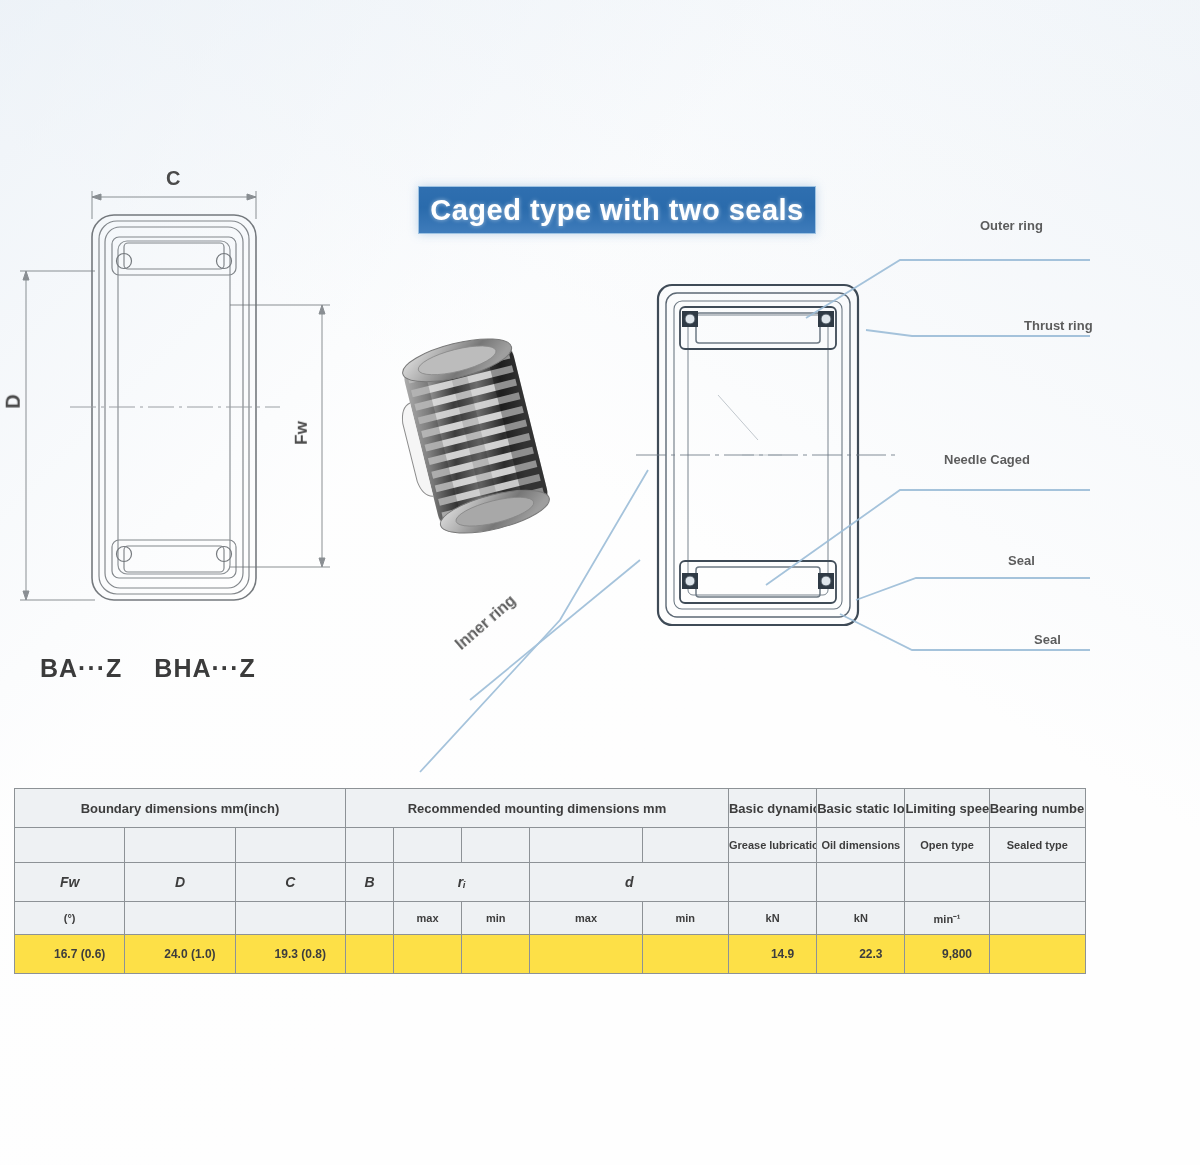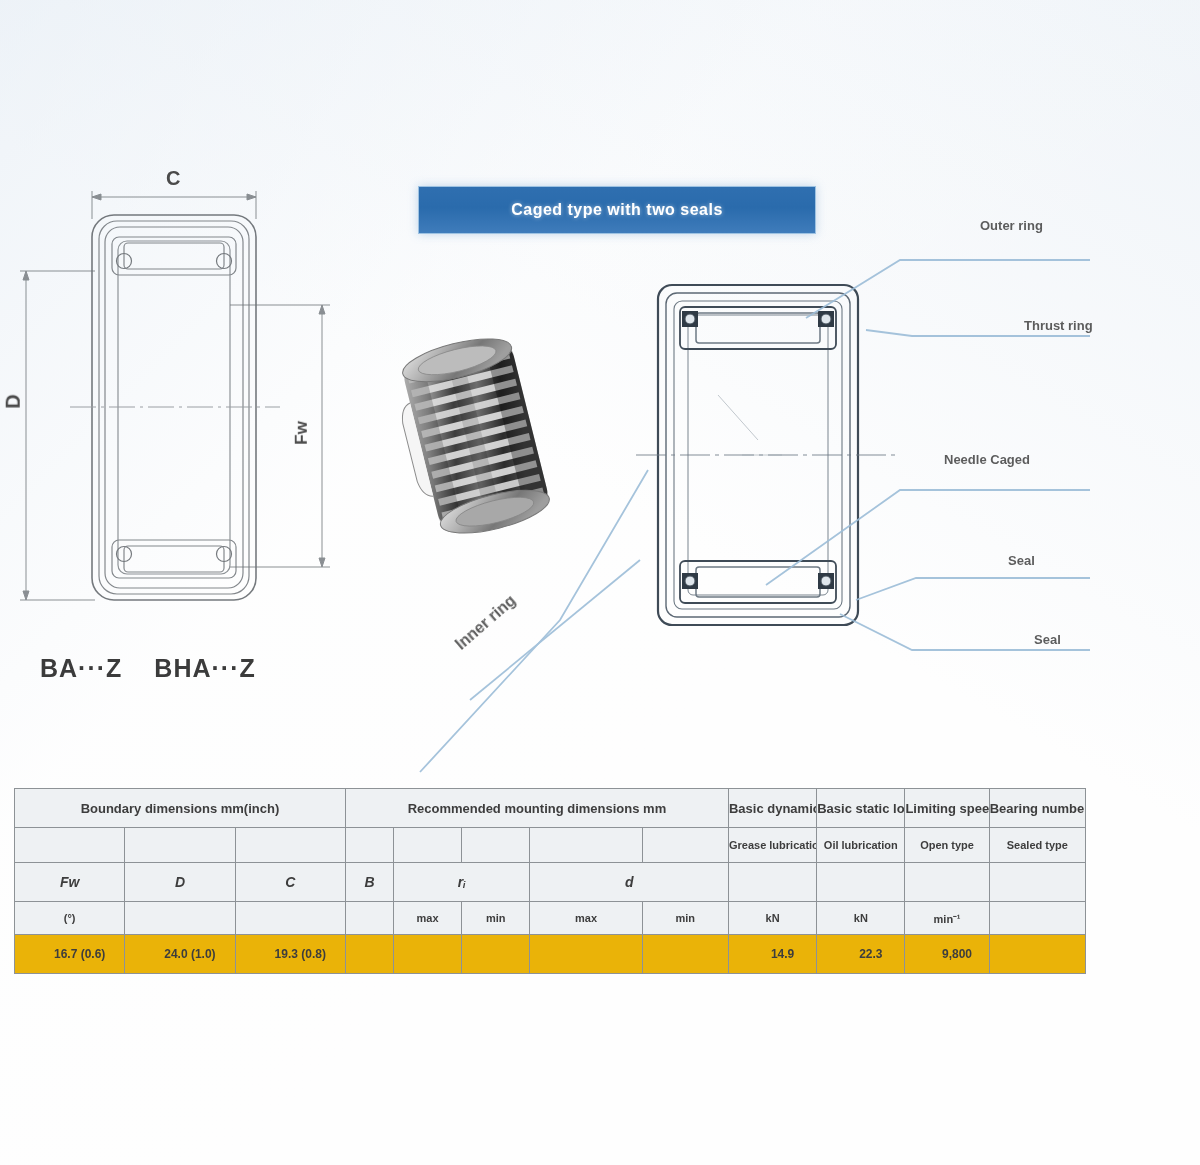--- a/index.html
+++ b/index.html
@@ -39,21 +39,21 @@
     background: linear-gradient(180deg,#2f6fb0 0%, #2a6bac 45%, #3f7cbb 100%);
     border: 1px solid #9dc2e2;
     display: flex;
     align-items: center;
     justify-content: center;
     box-shadow: 0 0 9px rgba(180,205,230,0.8);
     filter: blur(0.35px);
   }
   #title-banner .txt {
     color: #ffffff;
-    font-size: 16px;
+    font-size: 29px;
     font-weight: bold;
     letter-spacing: 0.5px;
     text-shadow: 0 0 4px rgba(255,255,255,0.55);
     white-space: nowrap;
     filter: blur(0.5px);
   }
 
   
   #left-drawing { left: 0px; top: 175px; width: 350px; height: 470px; }
   #left-drawing svg { display:block; }
@@ -110,21 +110,21 @@
     color: #3d3d3d;
     font-weight: bold;
     filter: blur(0.5px);
     overflow: hidden;
     white-space: nowrap;
   }
   #spec-table th.grp { height: 38px; font-size: 13px; }
   #spec-table th.sub { height: 34px; }
   #spec-table th.sym { height: 38px; font-size: 14px; font-style: italic; }
   #spec-table th.mm  { height: 32px; font-size: 11px; }
-  #spec-table td.val { height: 38px; background: #eab308; font-size: 12px; padding-left: 20px; }
+  #spec-table td.val { height: 38px; background: #fde047; font-size: 12px; padding-left: 20px; }
 </style>
 </head>
 <body>
 
 <div id="page">
 
   <div id="title-banner" class="layer">
     <span class="txt">Caged type with two seals</span>
   </div>
 
@@ -331,21 +331,21 @@
       <tr>
         <th class="sub"></th>
         <th class="sub"></th>
         <th class="sub"></th>
         <th class="sub"></th>
         <th class="sub"></th>
         <th class="sub"></th>
         <th class="sub"></th>
         <th class="sub"></th>
         <th class="sub">Grease lubrication</th>
-        <th class="sub">Oil lubrication</th>
+        <th class="sub">Oil dimensions</th>
         <th class="sub">Open type</th>
         <th class="sub">Sealed type</th>
       </tr>
 
 
       <tr>
         <th class="sym">Fw</th>
         <th class="sym">D</th>
         <th class="sym">C</th>
         <th class="sym">B</th>

